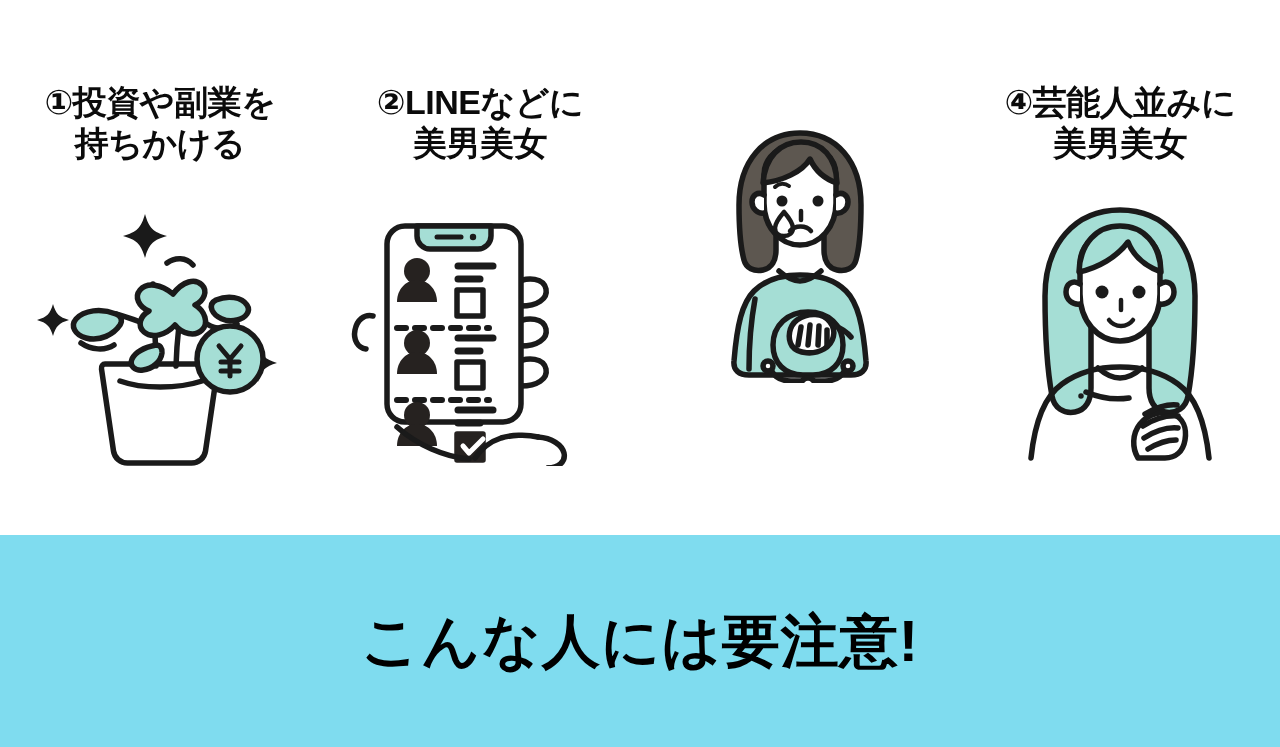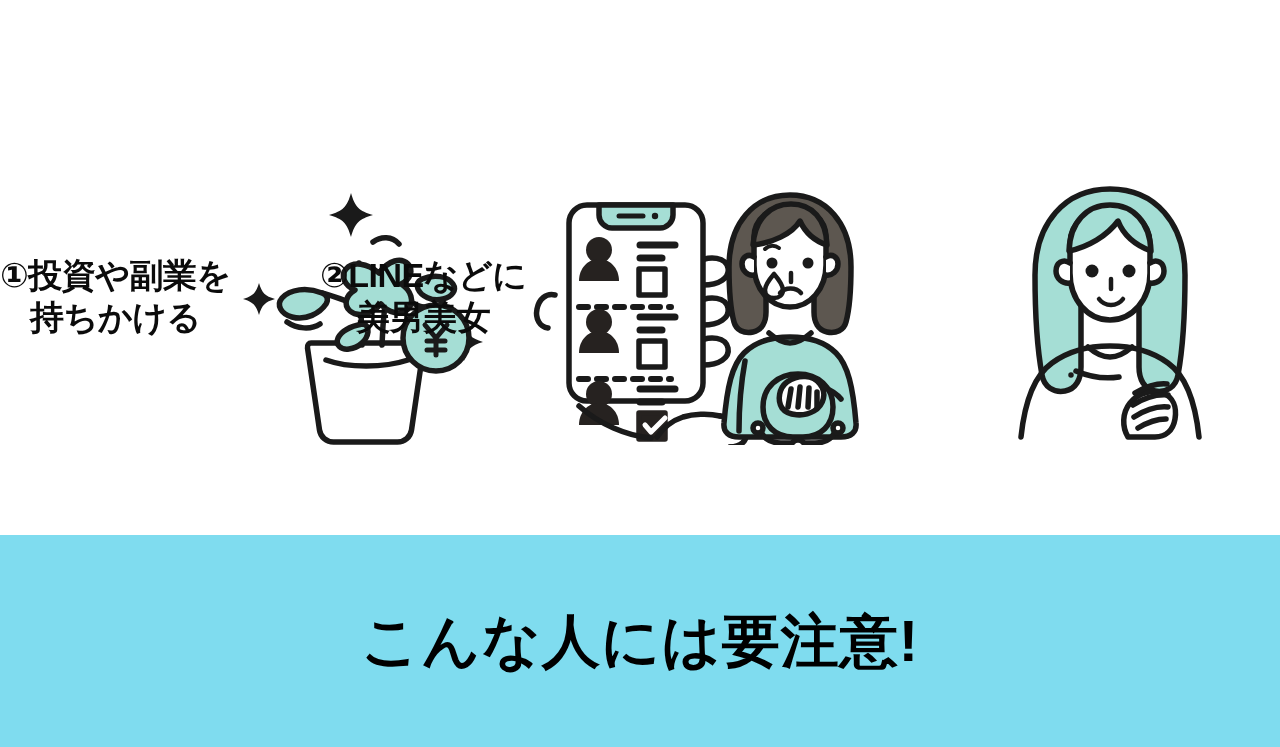--- a/index.html
+++ b/index.html
@@ -21,24 +21,24 @@
     position:absolute;
     top:0;left:0;
     width:1280px;height:535px;
     display:flex;
     flex-direction:row;
     align-items:flex-start;
   }
   .card{
     width:320px;height:535px;
     display:flex;
-    flex-direction:row;
+    flex-direction:column;
     align-items:center;
     box-sizing:border-box;
-    padding-top:58px;
+    padding-top:82px;
   }
   .card-heading{
     font-family:"Liberation Sans","DejaVu Sans",sans-serif;
     font-weight:bold;
     font-size:34px;
     line-height:1.22;
     color:#0b0b0b;
     text-align:center;
     letter-spacing:-0.5px;
     white-space:pre;
@@ -225,20 +225,22 @@
 
             <path d="M132 207 c12 -8 26 -7 33 2 c7 9 4 21 -6 27 c-10 6 -26 5 -32 -3 c-5 -8 -3 -20 5 -26 z" fill="#ffffff"></path>
             <path d="M136 214 l-3 18 M145 212 l-2 20 M154 213 l-1 19 M162 217 l0 15"></path>
             <path d="M168 212 c8 3 14 7 18 12"></path>
           </g>
         </svg>
       </div>
     </div>
 
     <div class="card">
+      <div class="card-heading">④芸能人並みに
+美男美女</div>
       <div class="card-art">
         <svg width="270" height="270" viewBox="0 0 270 270">
           <g fill="none" stroke="#1a1a1a" stroke-width="5.5" stroke-linecap="round" stroke-linejoin="round">
 
             <path d="M60 100 c0 -52 30 -86 75 -86 c45 0 75 34 75 86 c0 40 -3 78 -7 100 c-2 12 -12 18 -23 16 c-11 -2 -16 -12 -16 -24 l0 -86 l-58 0 l0 86 c0 12 -5 22 -16 24 c-11 2 -21 -4 -23 -16 c-4 -22 -7 -60 -7 -100 z" fill="#a5ded5"></path>
 
             <path d="M95 68 c0 -20 18 -35 40 -35 c22 0 40 15 40 35 v30 c0 27 -18 47 -40 47 c-22 0 -40 -20 -40 -47 z" fill="#ffffff"></path>
 
             <path d="M95 88 c-7 -5 -14 0 -14 8 c0 8 7 13 14 12" fill="#ffffff"></path>
             <path d="M175 88 c7 -5 14 0 14 8 c0 8 -7 13 -14 12" fill="#ffffff"></path>

